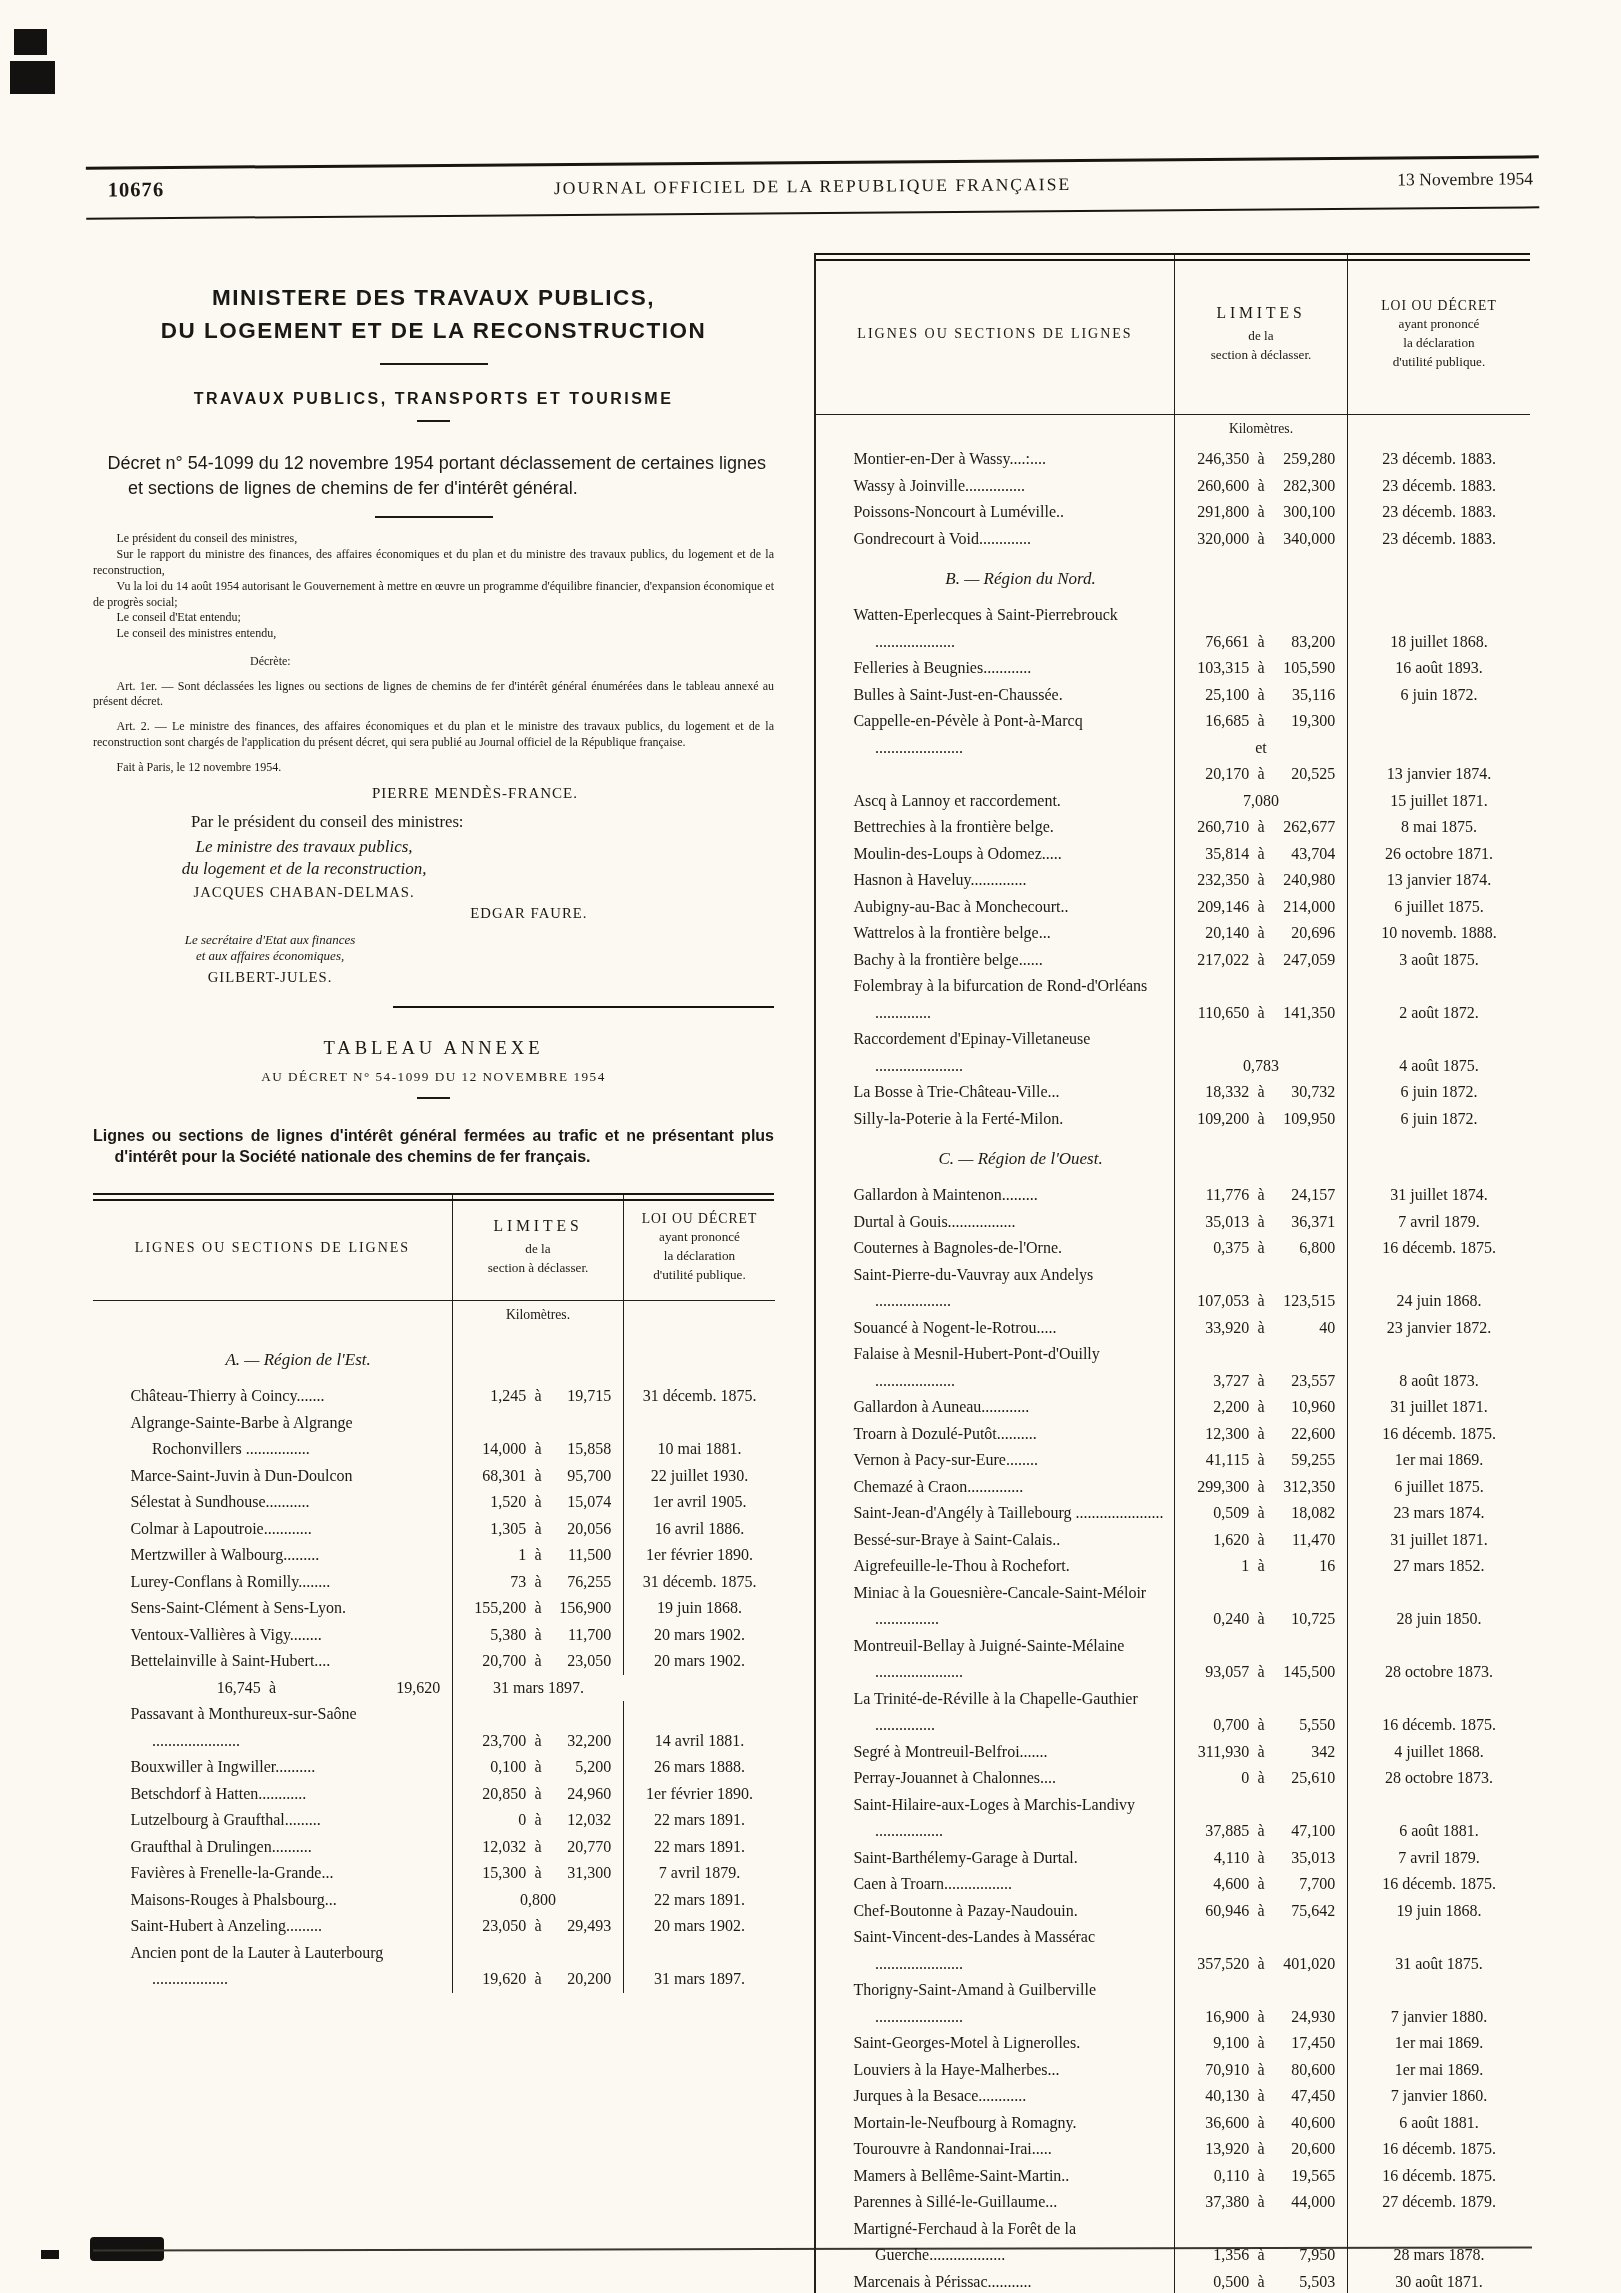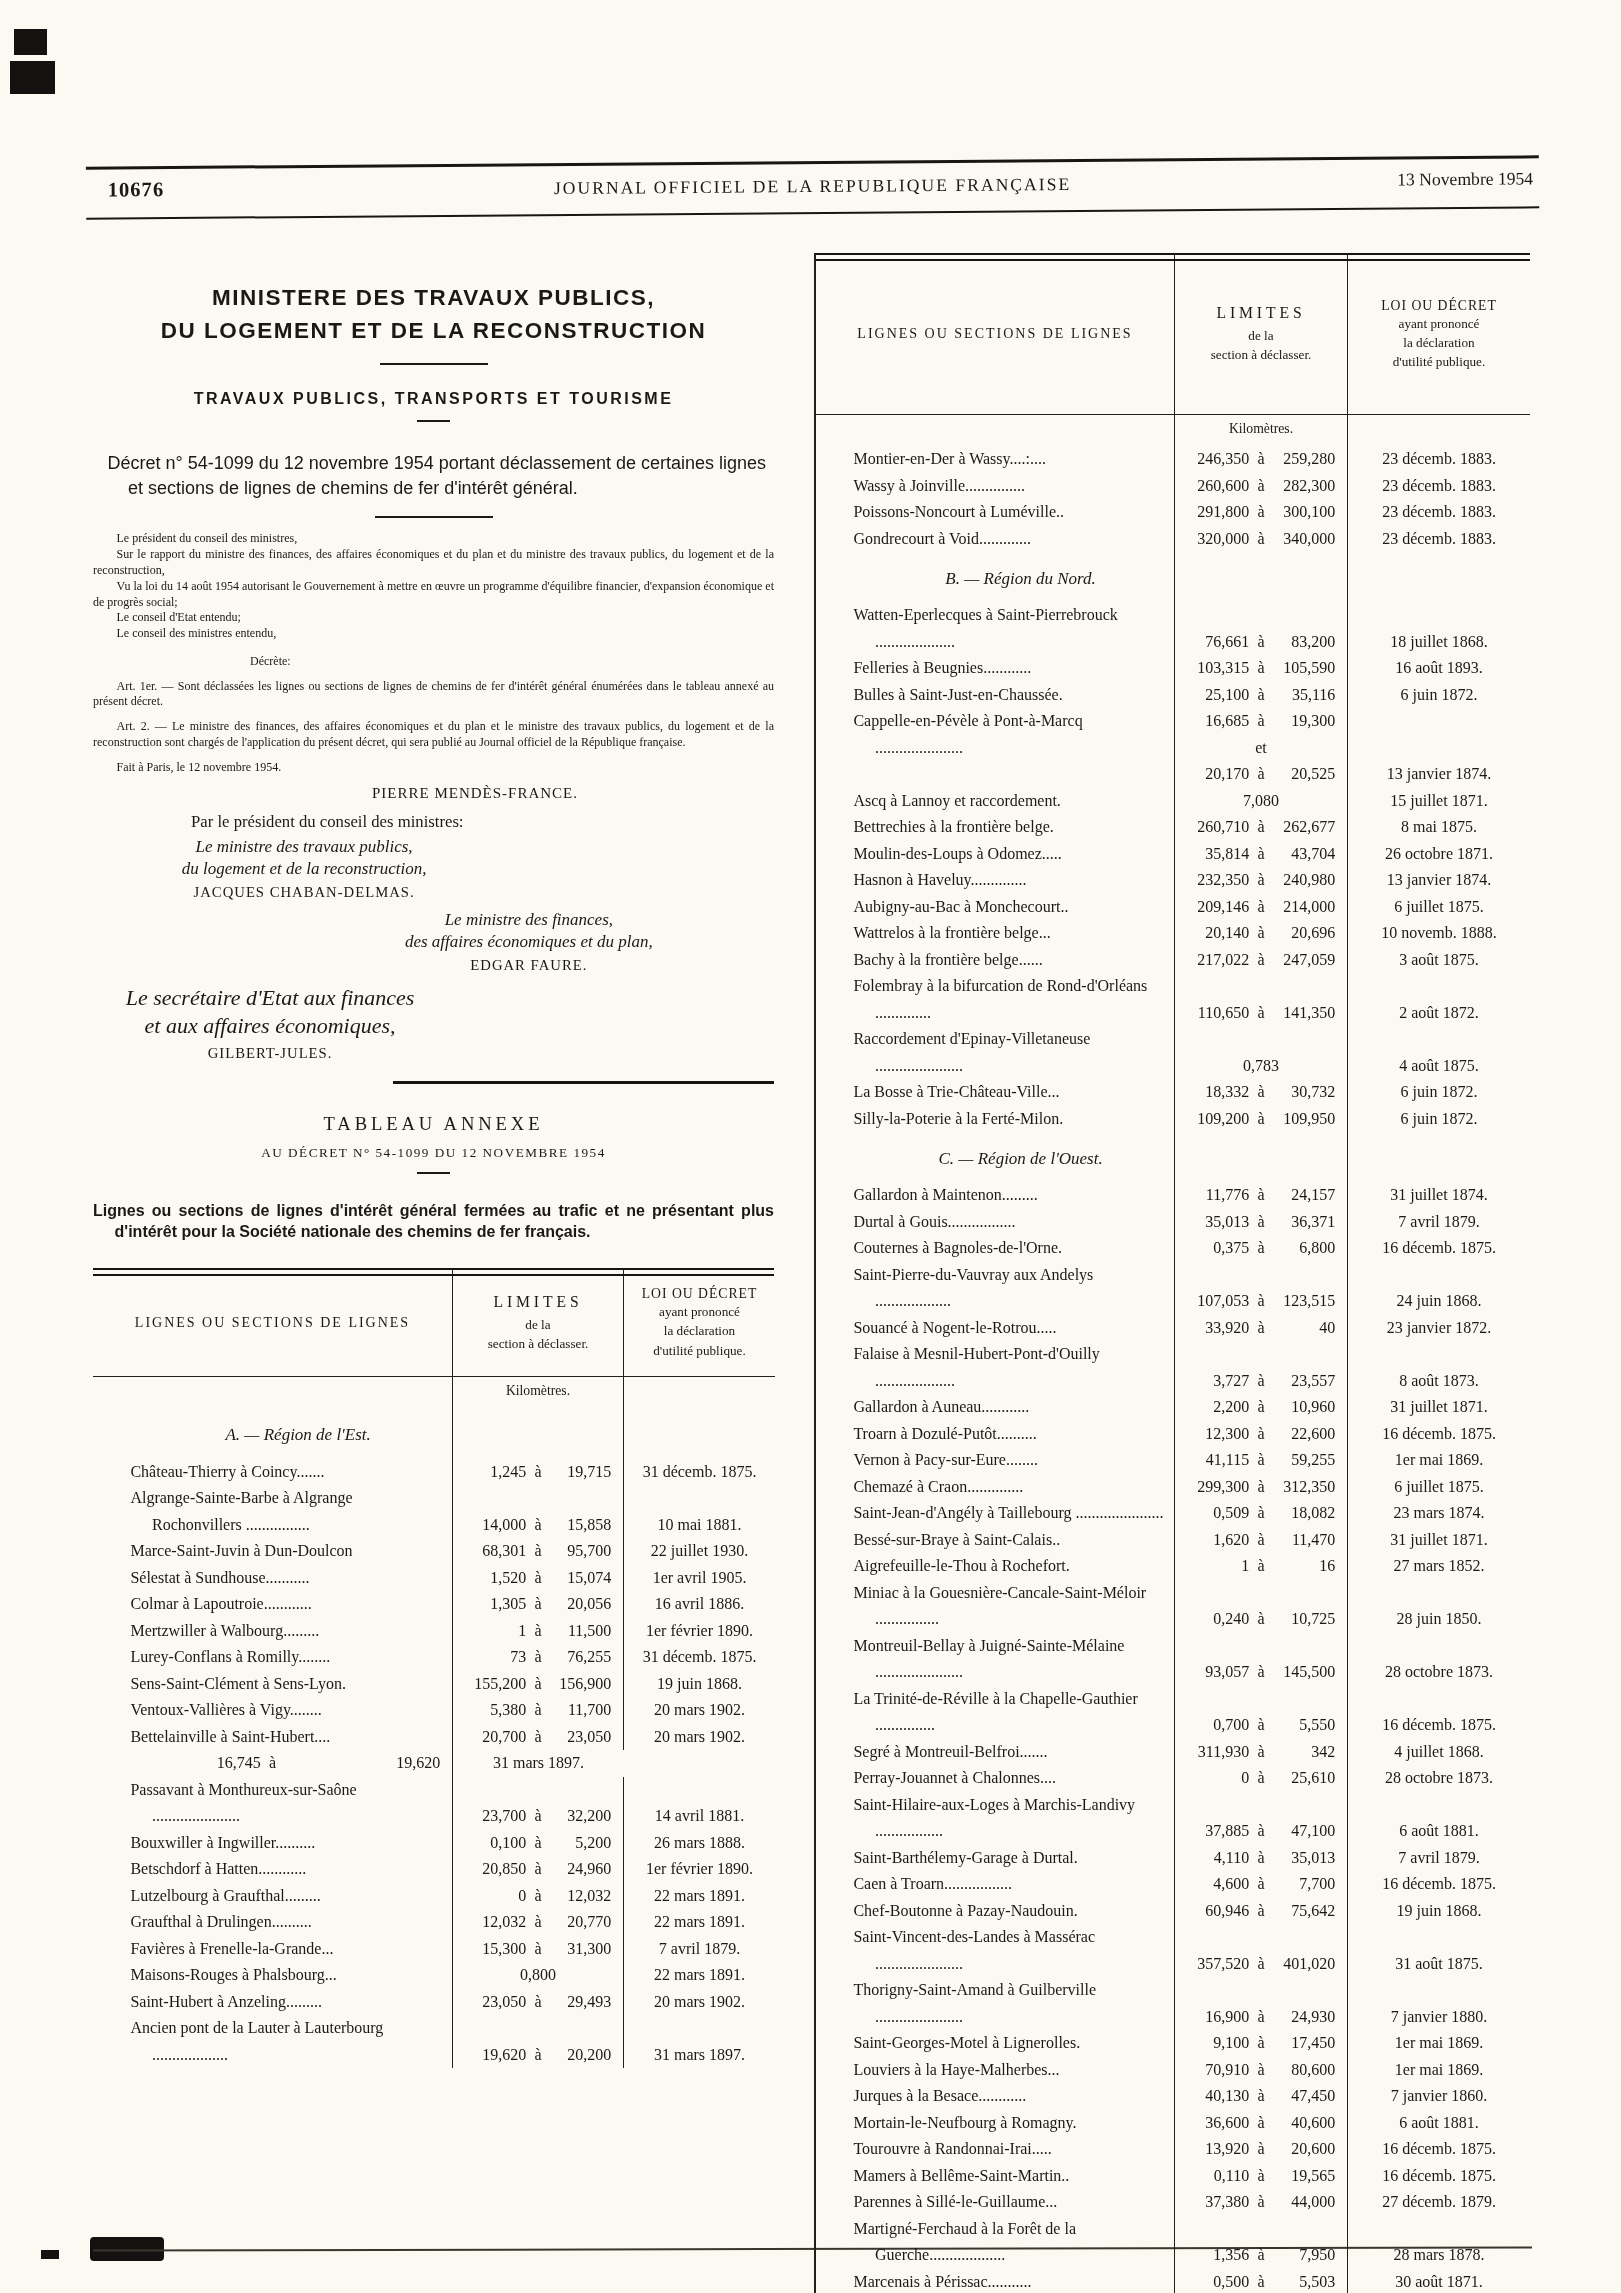--- a/index.html
+++ b/index.html
@@ -29,21 +29,21 @@
                 font-size:18px;line-height:1.35;margin-top:29px;padding-left:35px;text-indent:-20.6px;}
   .t-rule{width:118px;height:2px;background:#1b1916;margin:15.7px auto 13.7px;}
   .para{font-size:12px;line-height:1.32;text-align:justify;text-indent:23.5px;margin:0;}
   .para.space{margin-top:8.8px;}
   .decrete{font-size:12px;margin:11.8px 0 9.8px;padding-left:157px;}
   .sig-right-name{font-size:15px;letter-spacing:1px;text-align:right;padding-right:196px;margin-top:9.8px;}
   .byline{font-size:16.7px;margin-top:9.8px;padding-left:98px;}
   .sigblock{font-style:italic;font-size:17px;line-height:1.3;text-align:center;}
   .sigblock.left{width:62%;margin-top:3.9px;}
   .sigblock.right{width:72%;margin-left:28%;margin-top:7.8px;}
-  .sigblock.left2{width:52%;margin-top:9.8px;font-size:22px;}
+  .sigblock.left2{width:52%;margin-top:9.8px;font-size:13px;}
   .signame{font-style:normal;font-size:14.7px;letter-spacing:1px;text-align:center;margin-top:3.9px;}
   .signame.w62{width:62%;} .signame.r72{width:72%;margin-left:28%;} .signame.w52{width:52%;}
   .sep-rule{width:56%;height:2.5px;background:#17140f;margin:19.6px 0 0 44%;}
   .annex-title{text-align:center;font-size:18.6px;letter-spacing:3.9px;margin-top:29px;}
   .annex-sub{text-align:center;font-size:13.2px;letter-spacing:1.5px;margin-top:9.8px;}
   .note{font-family:Liberation Sans, sans-serif;font-weight:bold;
         font-size:16px;line-height:1.32;text-align:justify;margin-top:26px;
         padding-left:21.6px;text-indent:-21.6px;}
   
   .jtable{margin-top:25.5px;position:relative;border-top:2.5px solid #17150f;}
@@ -119,24 +119,20 @@
 
   <div class="sig-right-name">PIERRE MENDÈS-FRANCE.</div>
   <div class="byline">Par le président du conseil des ministres:</div>
 
   <div class="sigblock left">
     <div>Le ministre des travaux publics,</div>
     <div>du logement et de la reconstruction,</div>
   </div>
   <div class="signame w62">JACQUES CHABAN-DELMAS.</div>
 
-  <div class="sigblock right">
-    <div>Le ministre des finances,</div>
-    <div>des affaires économiques et du plan,</div>
-  </div>
   <div class="signame r72">EDGAR FAURE.</div>
 
   <div class="sigblock left2">
     <div>Le secrétaire d'Etat aux finances</div>
     <div>et aux affaires économiques,</div>
   </div>
   <div class="signame w52">GILBERT-JULES.</div>
 
   <div class="sep-rule"></div>
 

